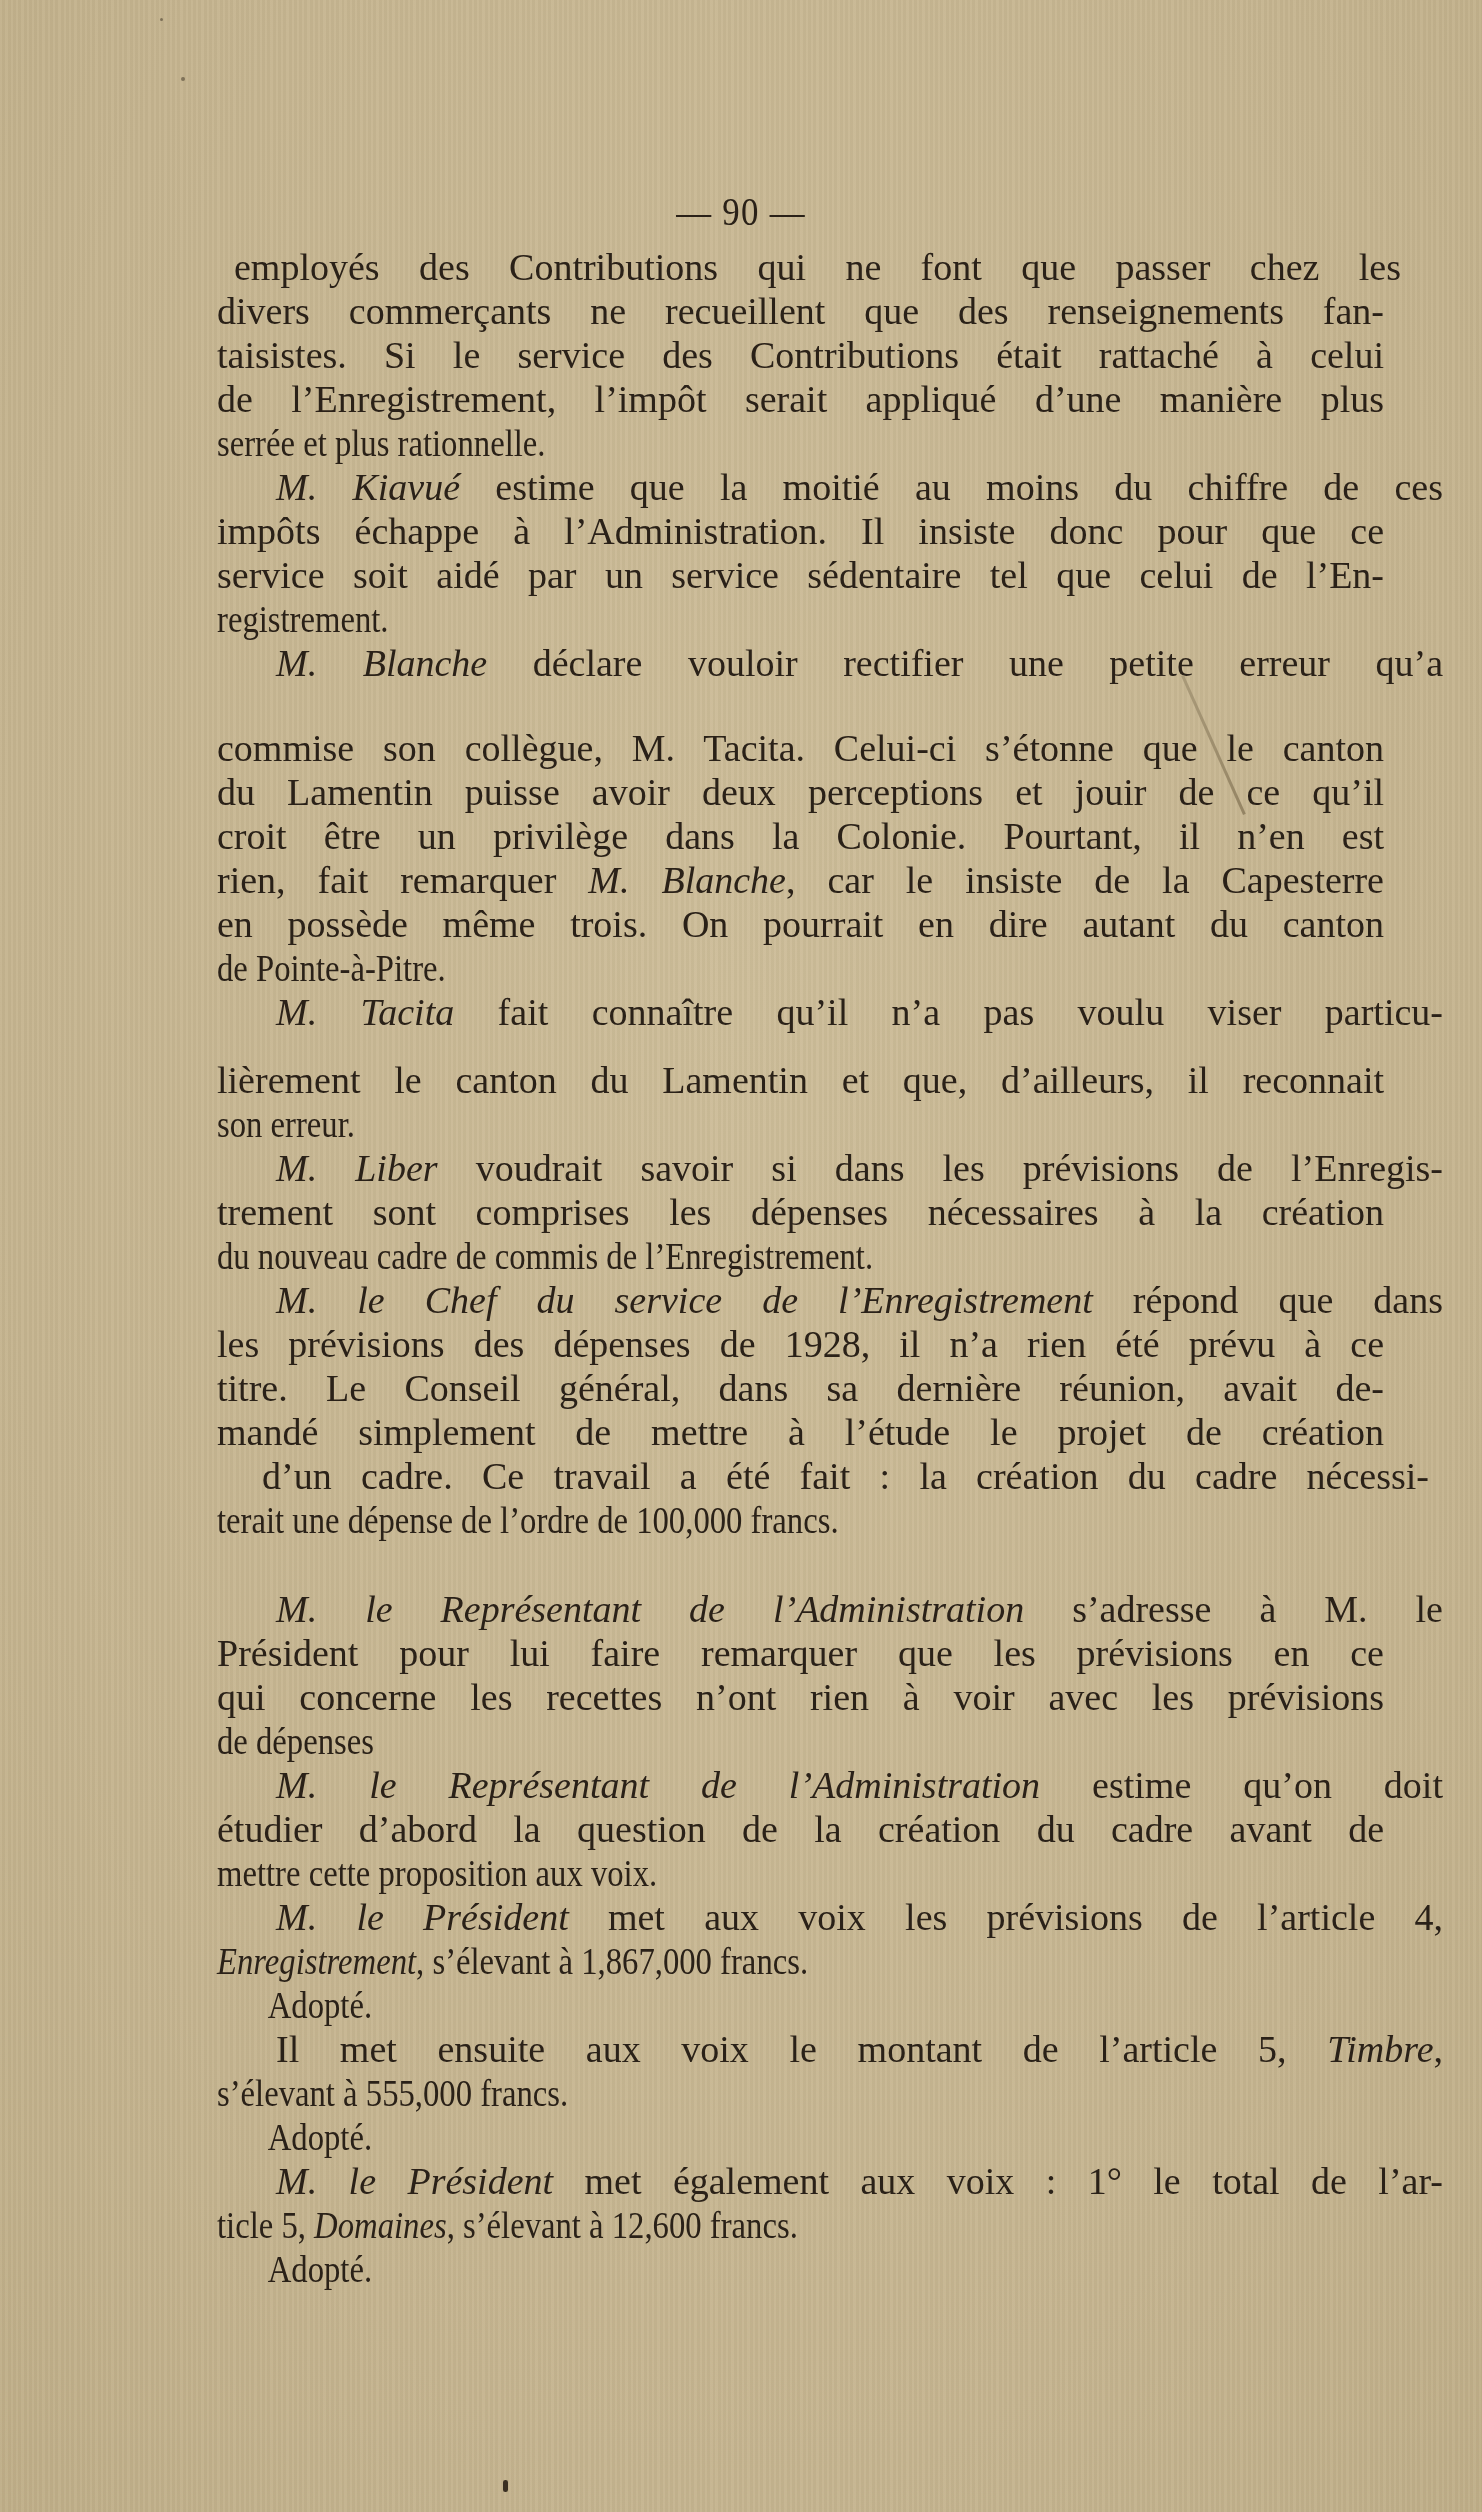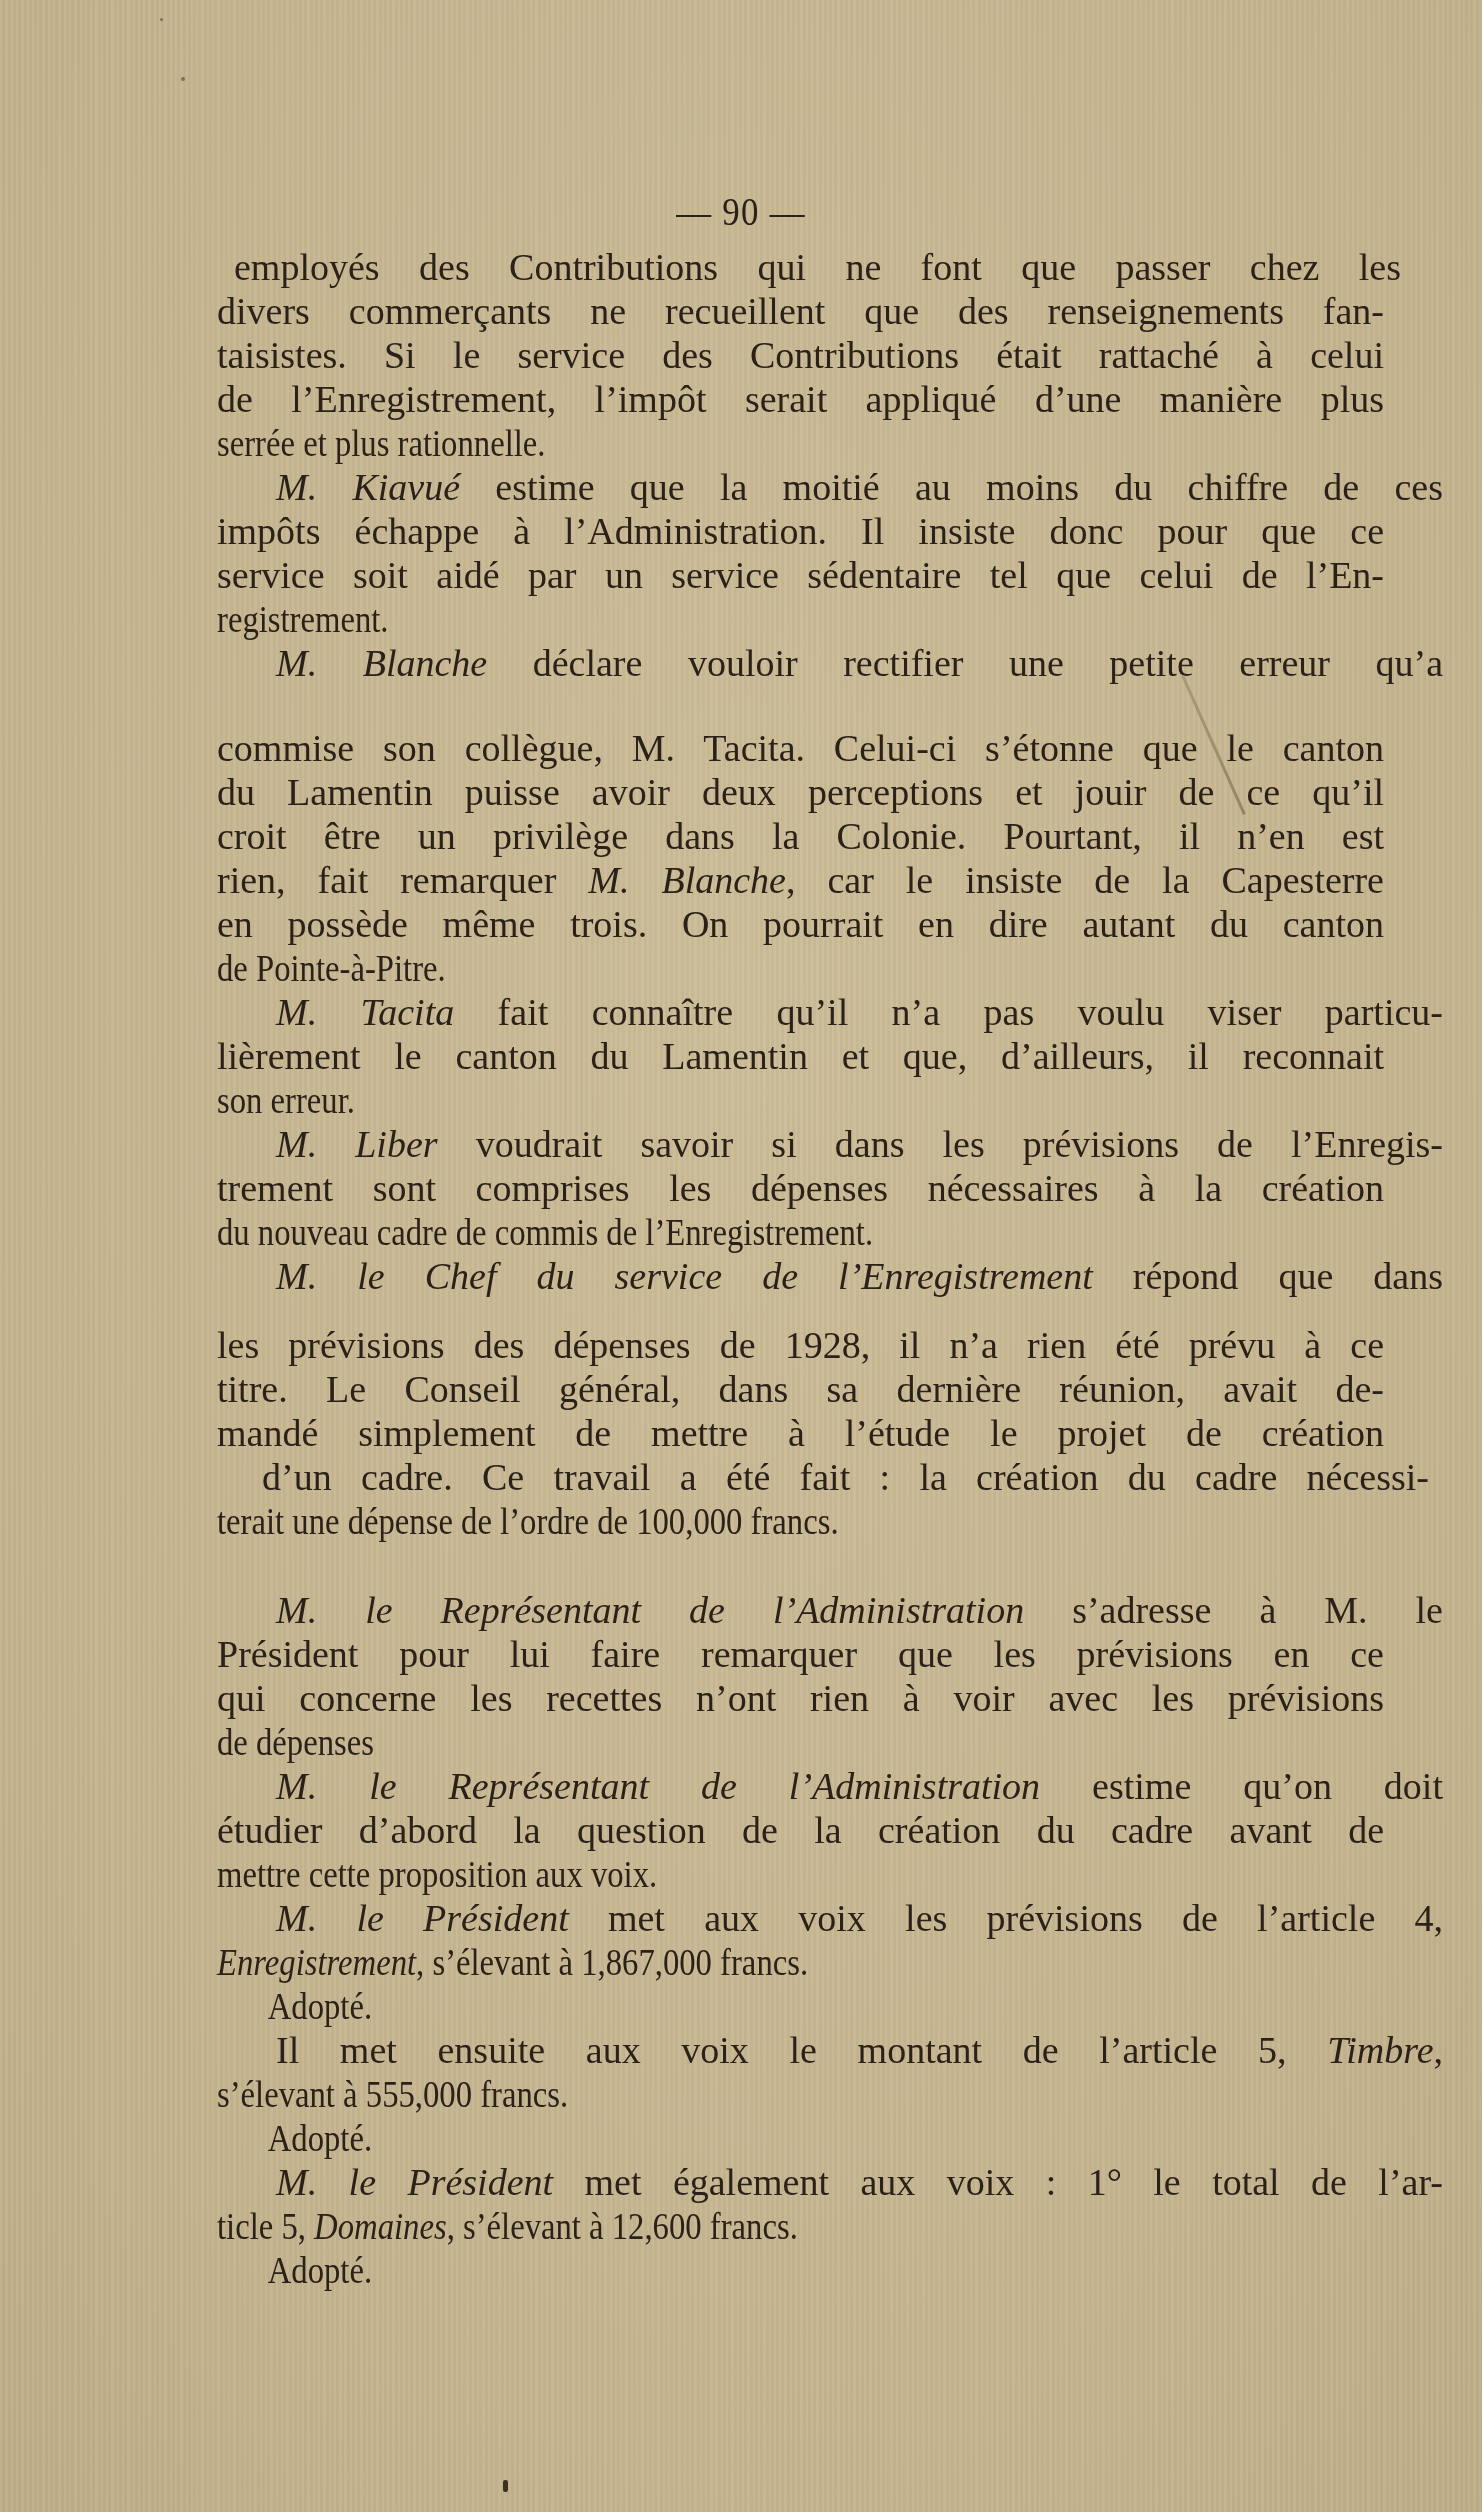--- a/index.html
+++ b/index.html
@@ -52,27 +52,27 @@
     <div class="line" style="display: block; width: 1167px; transform: scaleX(1);"><span>service soit aidé par un service sédentaire tel que celui de l’En-</span></div>
     <div class="line last" style="display: block; width: 1357px; transform: scaleX(0.86);"><span>registrement.</span></div>
     <div class="line indent" style="display: block; width: 1167px; transform: scaleX(1);"><span class="name">M. Blanche</span><span> déclare vouloir rectifier une petite erreur qu’a</span></div>
     <div class="line" style="display: block; width: 1167px; transform: scaleX(1); margin-top: 41px;"><span>commise son collègue, M. Tacita. Celui-ci s’étonne que le canton</span></div>
     <div class="line" style="display: block; width: 1167px; transform: scaleX(1);"><span>du Lamentin puisse avoir deux perceptions et jouir de ce qu’il</span></div>
     <div class="line" style="display: block; width: 1167px; transform: scaleX(1);"><span>croit être un privilège dans la Colonie. Pourtant, il n’en est</span></div>
     <div class="line" style="display: block; width: 1167px; transform: scaleX(1);"><span>rien, fait remarquer </span><span class="name">M. Blanche</span><span>, car le insiste de la Capesterre</span></div>
     <div class="line" style="display: block; width: 1167px; transform: scaleX(1);"><span>en possède même trois. On pourrait en dire autant du canton</span></div>
     <div class="line last" style="display: block; width: 1357px; transform: scaleX(0.86);"><span>de Pointe-à-Pitre.</span></div>
     <div class="line indent" style="display: block; width: 1167px; transform: scaleX(1);"><span class="name">M. Tacita</span><span> fait connaître qu’il n’a pas voulu viser particu-</span></div>
-    <div class="line" style="display: block; width: 1167px; transform: scaleX(1);"><span>lièrement le canton du Lamentin et que, d’ailleurs, il reconnait</span></div>
+    <div class="line" style="display: block; width: 1167px; transform: scaleX(1); margin-top: 24px;"><span>lièrement le canton du Lamentin et que, d’ailleurs, il reconnait</span></div>
     <div class="line last" style="display: block; width: 1357px; transform: scaleX(0.86);"><span>son erreur.</span></div>
     <div class="line indent" style="display: block; width: 1167px; transform: scaleX(1);"><span class="name">M. Liber</span><span> voudrait savoir si dans les prévisions de l’Enregis-</span></div>
     <div class="line" style="display: block; width: 1167px; transform: scaleX(1);"><span>trement sont comprises les dépenses nécessaires à la création</span></div>
     <div class="line last" style="display: block; width: 1357px; transform: scaleX(0.86);"><span>du nouveau cadre de commis de l’Enregistrement.</span></div>
     <div class="line indent" style="display: block; width: 1167px; transform: scaleX(1);"><span class="name">M. le Chef du service de l’Enregistrement</span><span> répond que dans</span></div>
-    <div class="line" style="display: block; width: 1167px; transform: scaleX(1); margin-top: 25px;"><span>les prévisions des dépenses de 1928, il n’a rien été prévu à ce</span></div>
+    <div class="line" style="display: block; width: 1167px; transform: scaleX(1);"><span>les prévisions des dépenses de 1928, il n’a rien été prévu à ce</span></div>
     <div class="line" style="display: block; width: 1167px; transform: scaleX(1);"><span>titre. Le Conseil général, dans sa dernière réunion, avait de-</span></div>
     <div class="line" style="display: block; width: 1167px; transform: scaleX(1);"><span>mandé simplement de mettre à l’étude le projet de création</span></div>
     <div class="line" style="display: block; width: 1167px; transform: scaleX(1); margin-left: 45px;"><span>d’un cadre. Ce travail a été fait : la création du cadre nécessi-</span></div>
     <div class="line last" style="display: block; width: 1357px; transform: scaleX(0.86);"><span>terait une dépense de l’ordre de 100,000 francs.</span></div>
     <div class="line indent" style="display: block; width: 1167px; transform: scaleX(1); margin-top: 45px;"><span class="name">M. le Représentant de l’Administration</span><span> s’adresse à M. le</span></div>
     <div class="line" style="display: block; width: 1167px; transform: scaleX(1);"><span>Président pour lui faire remarquer que les prévisions en ce</span></div>
     <div class="line" style="display: block; width: 1167px; transform: scaleX(1);"><span>qui concerne les recettes n’ont rien à voir avec les prévisions</span></div>
     <div class="line last" style="display: block; width: 1357px; transform: scaleX(0.86);"><span>de dépenses</span></div>
     <div class="line indent" style="display: block; width: 1167px; transform: scaleX(1);"><span class="name">M. le Représentant de l’Administration</span><span> estime qu’on doit</span></div>
     <div class="line" style="display: block; width: 1167px; transform: scaleX(1);"><span>étudier d’abord la question de la création du cadre avant de</span></div>

